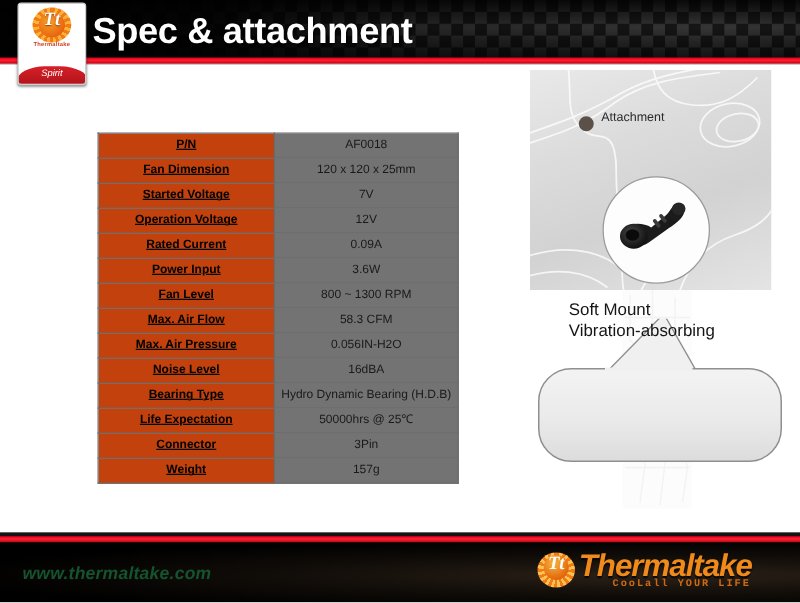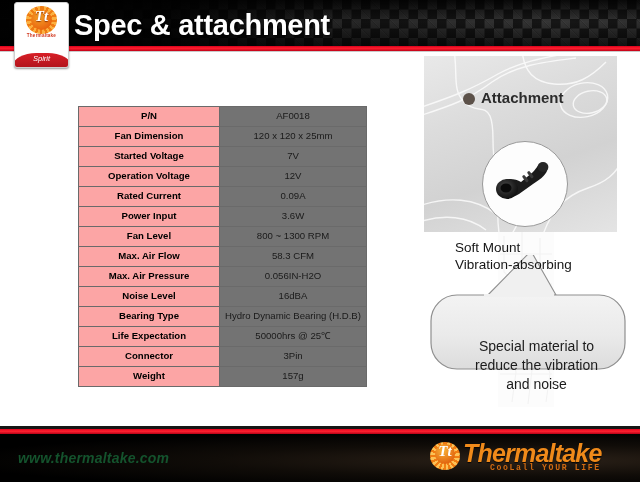--- a/index.html
+++ b/index.html
@@ -181,24 +181,25 @@
   .spec-table td {
     height: 19px;
     padding: 0 4px;
     font-size: 9.6px;
     border: 1px solid #6a6a6a;
     vertical-align: middle;
     line-height: 1.05;
   }
   .spec-table td.k {
     width: 132px;
-    background: #fca5a5;
+    background: #c2410c;
     color: #000;
     font-weight: bold;
     text-align: center;
+    text-decoration: underline;
   }
   .spec-table td.v {
     background: #737373;
     color: #1a1a1a;
     text-align: center;
     font-weight: normal;
   }
 
   
   .attach-panel {
@@ -223,22 +224,22 @@
     width: 12px;
     height: 12px;
     border-radius: 50%;
     background: #5c5149;
     z-index: 3;
   }
   .attach-label {
     position: absolute;
     left: 481px;
     top: 89px;
-    font-size: 15px;
-    font-weight: bold;
+    font-size: 10px;
+    font-weight: normal;
     color: #2b2b2b;
     z-index: 3;
   }
 
   .mount-circle {
     position: absolute;
     left: 482px;
     top: 141px;
     width: 84px;
     height: 84px;
@@ -548,25 +549,20 @@
       </defs>
 
       <path d="M54 46 L103 -4 L128 40 Z" fill="#f0f0f0" stroke="#8f8f8f" stroke-width="1.1"></path>
 
       <rect x="3" y="40" width="194" height="74" rx="26" ry="26" fill="url(#bubbleFill)" stroke="#8f8f8f" stroke-width="1.2"></rect>
 
       <rect x="56" y="39" width="70" height="3" fill="#f0f0f0"></rect>
     </svg>
   </div>
 
-  <div class="callout-text">
-    <div>Special material to</div>
-    <div>reduce the vibration</div>
-    <div>and noise</div>
-  </div>
 
   <div class="footer">
     <div class="footer-topdark"></div>
     <div class="footer-red"></div>
     <div class="footer-body"></div>
   </div>
 
   <div class="footer-url">www.thermaltake.com</div>
 
   <div class="footer-logo">

